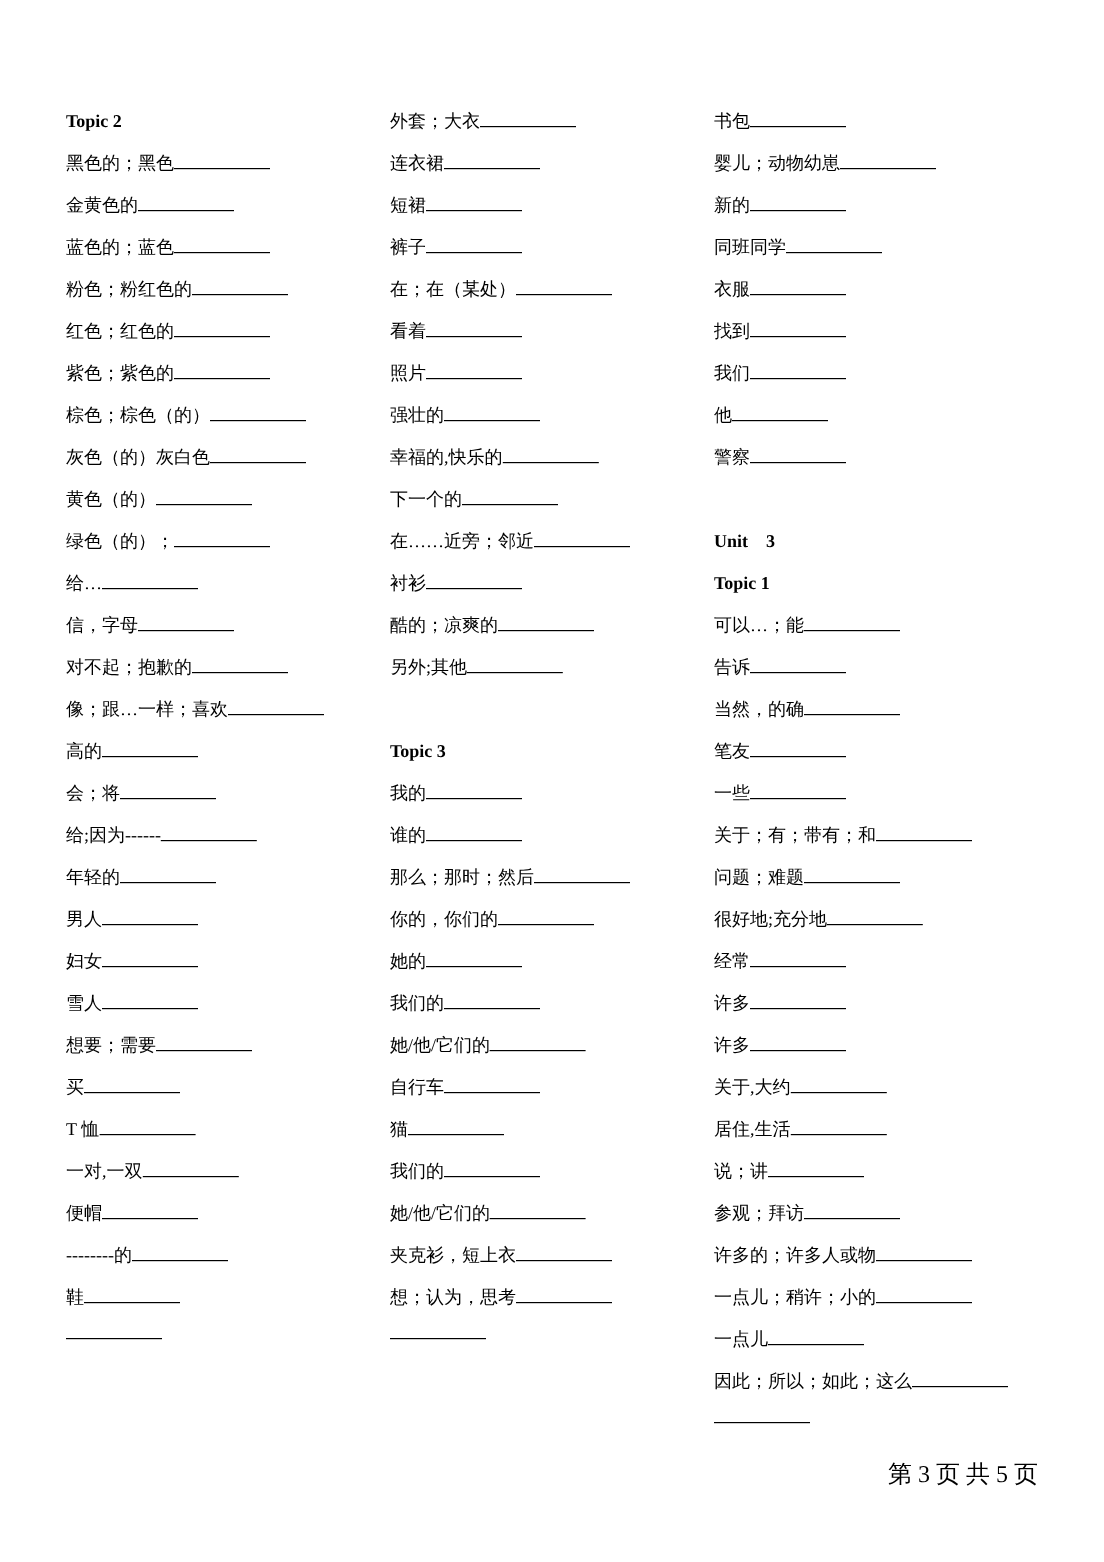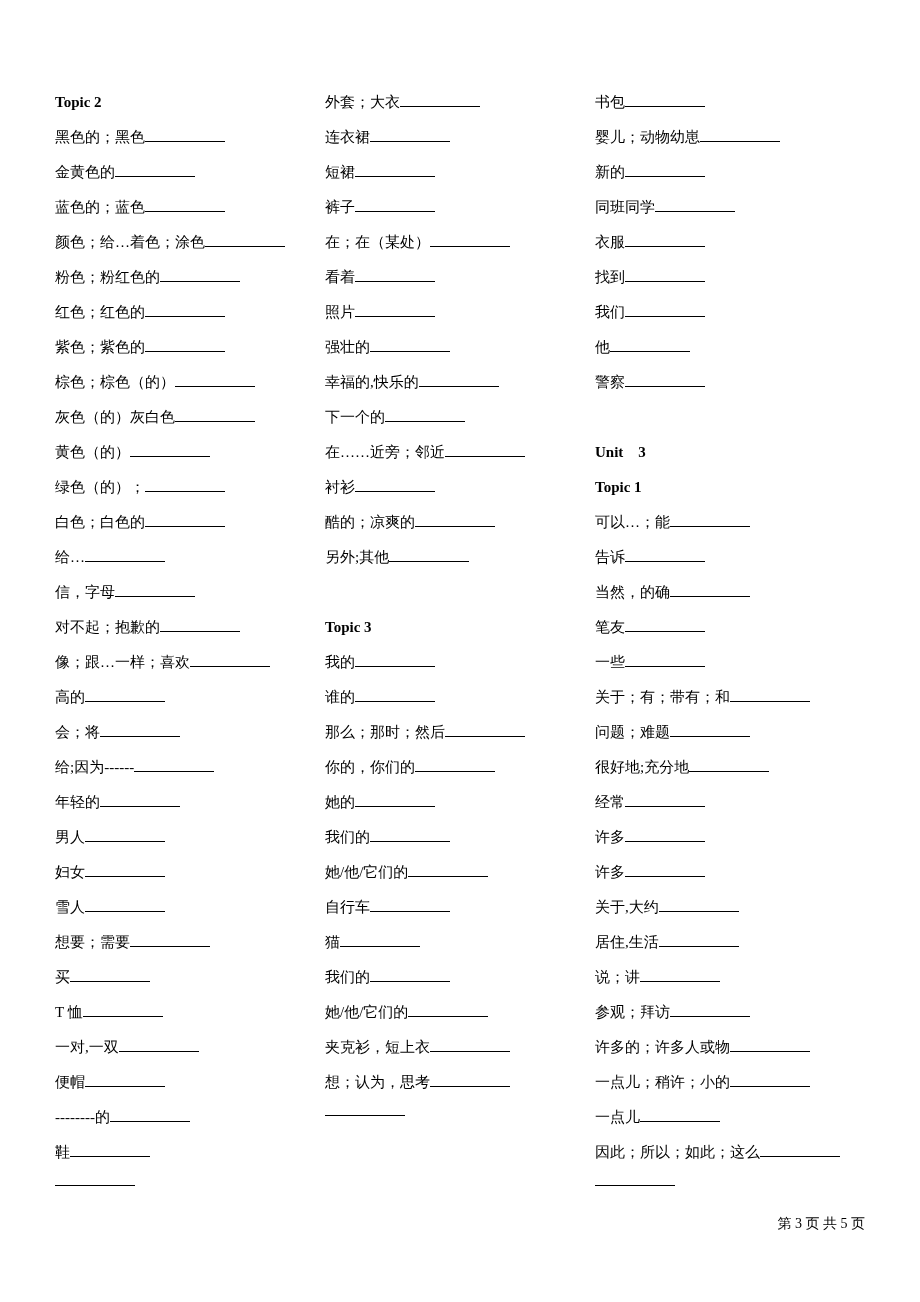--- a/index.html
+++ b/index.html
@@ -40,21 +40,21 @@
   width: 80px;
   height: 15px;
   margin-left: 0;
 }
 .heading {
   font-weight: bold;
   font-family: "Times New Roman", serif;
 }
 .footer {
   text-align: right;
-  font-size: 14px;
+  font-size: 20px;
   font-family: "SimSun", serif;
   margin-top: 10px;
   padding-right: 0;
 }
 </style>
 </head>
 <body>
 <div class="page">
 <div class="columns">
 
@@ -68,24 +68,20 @@
         </div>
   <div class="item">
           <span class="label">金黄色的</span>
           <span class="blank"></span>
         </div>
   <div class="item">
           <span class="label">蓝色的；蓝色</span>
           <span class="blank"></span>
         </div>
   <div class="item">
-          <span class="label">颜色；给…着色；涂色</span>
-          <span class="blank"></span>
-        </div>
-  <div class="item">
           <span class="label">粉色；粉红色的</span>
           <span class="blank"></span>
         </div>
   <div class="item">
           <span class="label">红色；红色的</span>
           <span class="blank"></span>
         </div>
   <div class="item">
           <span class="label">紫色；紫色的</span>
           <span class="blank"></span>
@@ -97,24 +93,20 @@
   <div class="item">
           <span class="label">灰色（的）灰白色</span>
           <span class="blank"></span>
         </div>
   <div class="item">
           <span class="label">黄色（的）</span>
           <span class="blank"></span>
         </div>
   <div class="item">
           <span class="label">绿色（的）；</span>
-          <span class="blank"></span>
-        </div>
-  <div class="item">
-          <span class="label">白色；白色的</span>
           <span class="blank"></span>
         </div>
   <div class="item">
           <span class="label">给…</span>
           <span class="blank"></span>
         </div>
   <div class="item">
           <span class="label">信，字母</span>
           <span class="blank"></span>
         </div>

